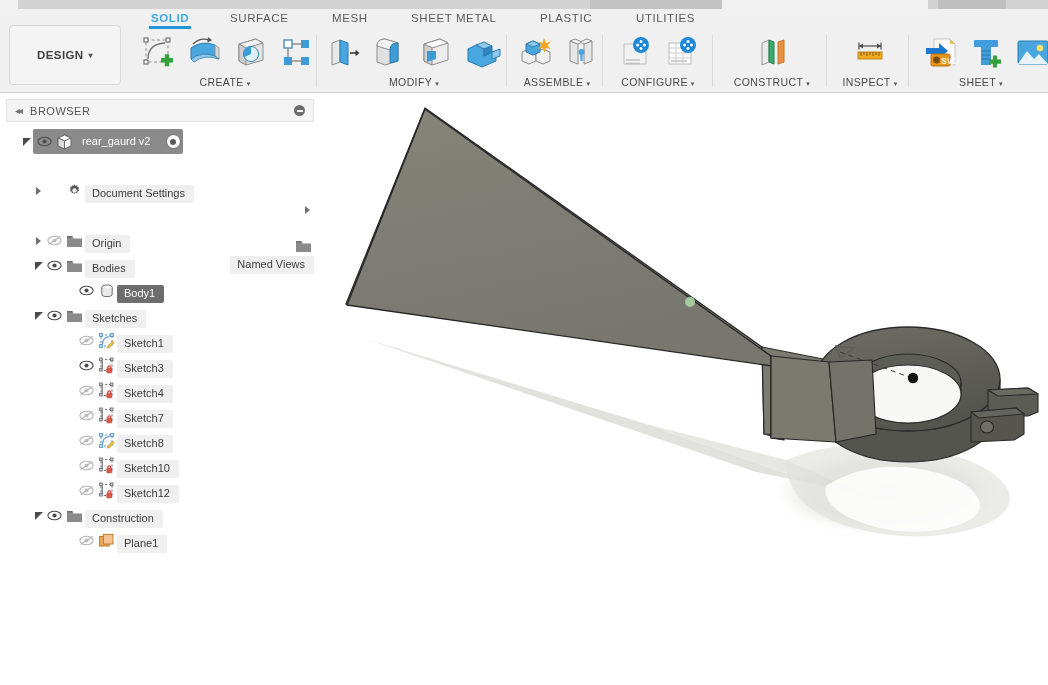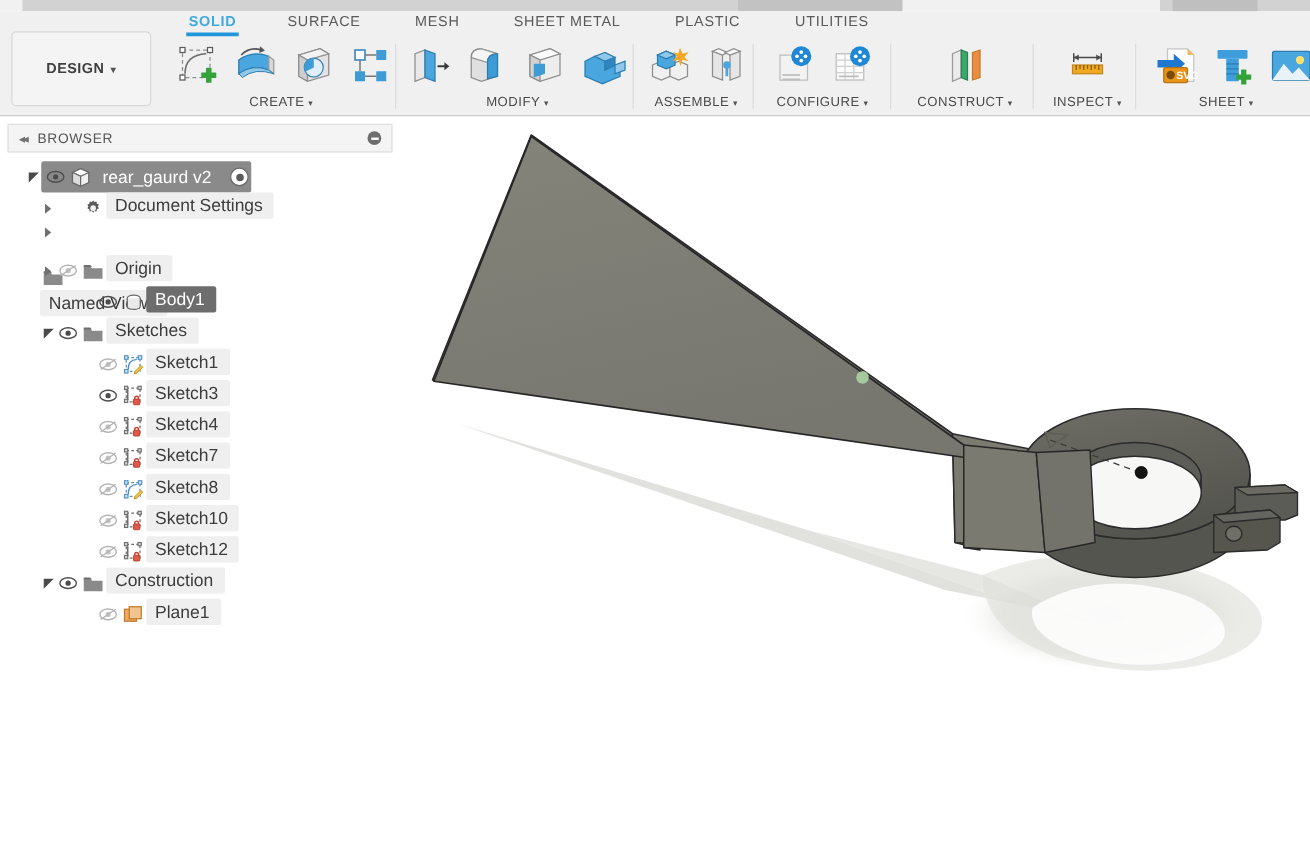--- a/index.html
+++ b/index.html
@@ -78,22 +78,22 @@
   .browser-head .dot {
     margin-left:auto; width:11px; height:11px; border-radius:50%;
     background:#6e6e6e; position:relative; cursor:pointer;
   }
   .browser-head .dot::after{
     content:""; position:absolute; left:2.5px; top:5px; width:6px; height:1.5px; background:#f4f4f4;
   }
 
   .tree { margin-top:7px; }
   .node {
-    position:relative; height:25px; display:flex; align-items:flex-start;
-    font-size:14px; color:#3c3c3c; white-space:nowrap;
+    position:relative; height:25px; display:flex; align-items:flex-end;
+    font-size:11px; color:#3c3c3c; white-space:nowrap;
   }
   .tw {
     width:13px; height:25px; flex:0 0 13px; display:flex; align-items:center; justify-content:center;
     cursor:pointer;
   }
   .tw.closed::before{
     content:""; border-left:5px solid #6f6f6f; border-top:4px solid transparent;
     border-bottom:4px solid transparent; display:block;
   }
   .tw.open::before{
@@ -418,21 +418,21 @@
               <path d="M2 5 L8.5 2 L15 5 L8.5 8 Z" fill="#fff" stroke="#6a6a6a" stroke-width="1"></path>
               <path d="M2 5 L8.5 8 L8.5 16 L2 13 Z" fill="#dcdcdc" stroke="#6a6a6a" stroke-width="1"></path>
             </svg>
           </div>
           <div class="nlabel" style="background:#8a8a8a;color:#fff;">rear_gaurd v2</div>
           <div class="radio"></div>
         </div>
       </div>
 
       <div id="tree-children">
-          <div class="node" style="padding-left: 26px;">
+          <div class="node" style="padding-left: 26px; margin-top: 24px;">
             <div class="tw closed"></div>
             <div class="eye"></div>
             <div class="nicon">
               <svg width="15" height="15" viewBox="0 0 16 16">
                 <path d="M8 1.2l1 1.6 1.9-.5.3 1.9 1.8.8-1 1.6 1 1.6-1.8.8-.3 1.9-1.9-.5-1 1.6-1-1.6-1.9.5-.3-1.9-1.8-.8 1-1.6-1-1.6 1.8-.8.3-1.9 1.9.5z" fill="#5a5a5a"></path>
                 <circle cx="8" cy="8" r="2.4" fill="#f0f0f0"></circle>
               </svg>
             </div>
             <div class="nlabel">Document Settings</div>
           </div>
@@ -456,20 +456,36 @@
                 <line x1="1.5" y1="9.6" x2="13.5" y2="1.4" stroke="#b4b4b4" stroke-width="1.2"></line>
               </svg>
             </div>
             <div class="nicon">
               <svg width="17" height="14" viewBox="0 0 17 14">
                 <path d="M1 3 L6 3 L7.6 4.6 L16 4.6 L16 13 L1 13 Z" fill="#8a8a8a"></path>
                 <path d="M1 2 L6.2 2 L7.6 3.6 L1 3.6 Z" fill="#6f6f6f"></path>
               </svg>
             </div>
             <div class="nlabel">Origin</div>
+          </div>
+          <div class="node" style="padding-left: 26px;">
+            <div class="tw open"></div>
+            <div class="eye">
+              <svg width="15" height="11" viewBox="0 0 15 11">
+                <ellipse cx="7.5" cy="5.5" rx="6.6" ry="4.3" fill="none" stroke="#4d4d4d" stroke-width="1.1"></ellipse>
+                <circle cx="7.5" cy="5.5" r="2.1" fill="#4d4d4d"></circle>
+              </svg>
+            </div>
+            <div class="nicon">
+              <svg width="17" height="14" viewBox="0 0 17 14">
+                <path d="M1 3 L6 3 L7.6 4.6 L16 4.6 L16 13 L1 13 Z" fill="#8a8a8a"></path>
+                <path d="M1 2 L6.2 2 L7.6 3.6 L1 3.6 Z" fill="#6f6f6f"></path>
+              </svg>
+            </div>
+            <div class="nlabel">Bodies</div>
           </div>
           <div class="node selected" style="padding-left: 58px;">
             <div class="tw"></div>
             <div class="eye">
               <svg width="15" height="11" viewBox="0 0 15 11">
                 <ellipse cx="7.5" cy="5.5" rx="6.6" ry="4.3" fill="none" stroke="#4d4d4d" stroke-width="1.1"></ellipse>
                 <circle cx="7.5" cy="5.5" r="2.1" fill="#4d4d4d"></circle>
               </svg>
             </div>
             <div class="nicon">

